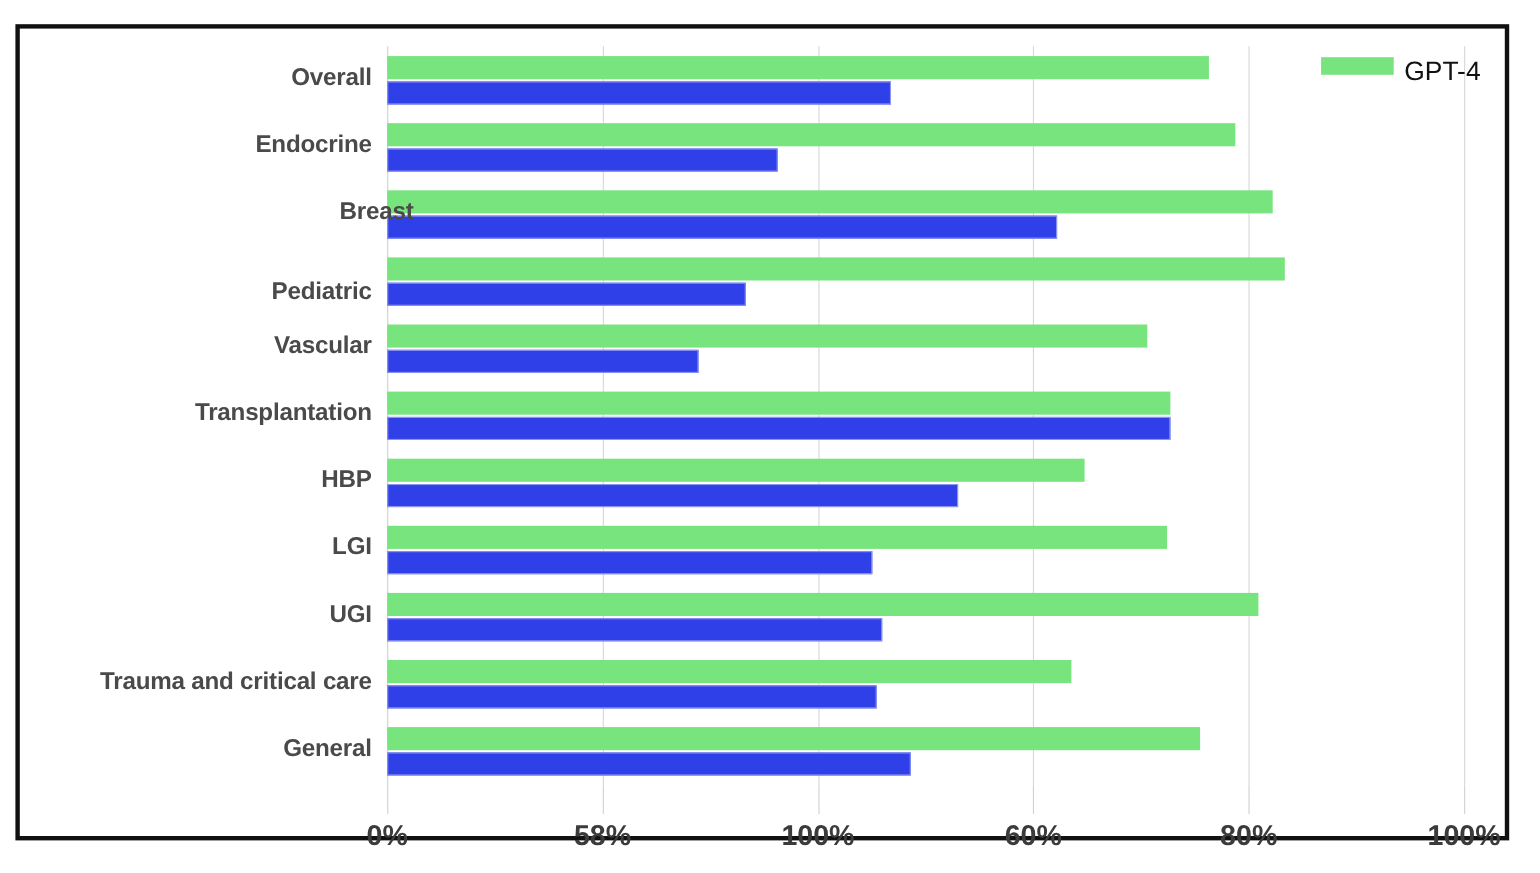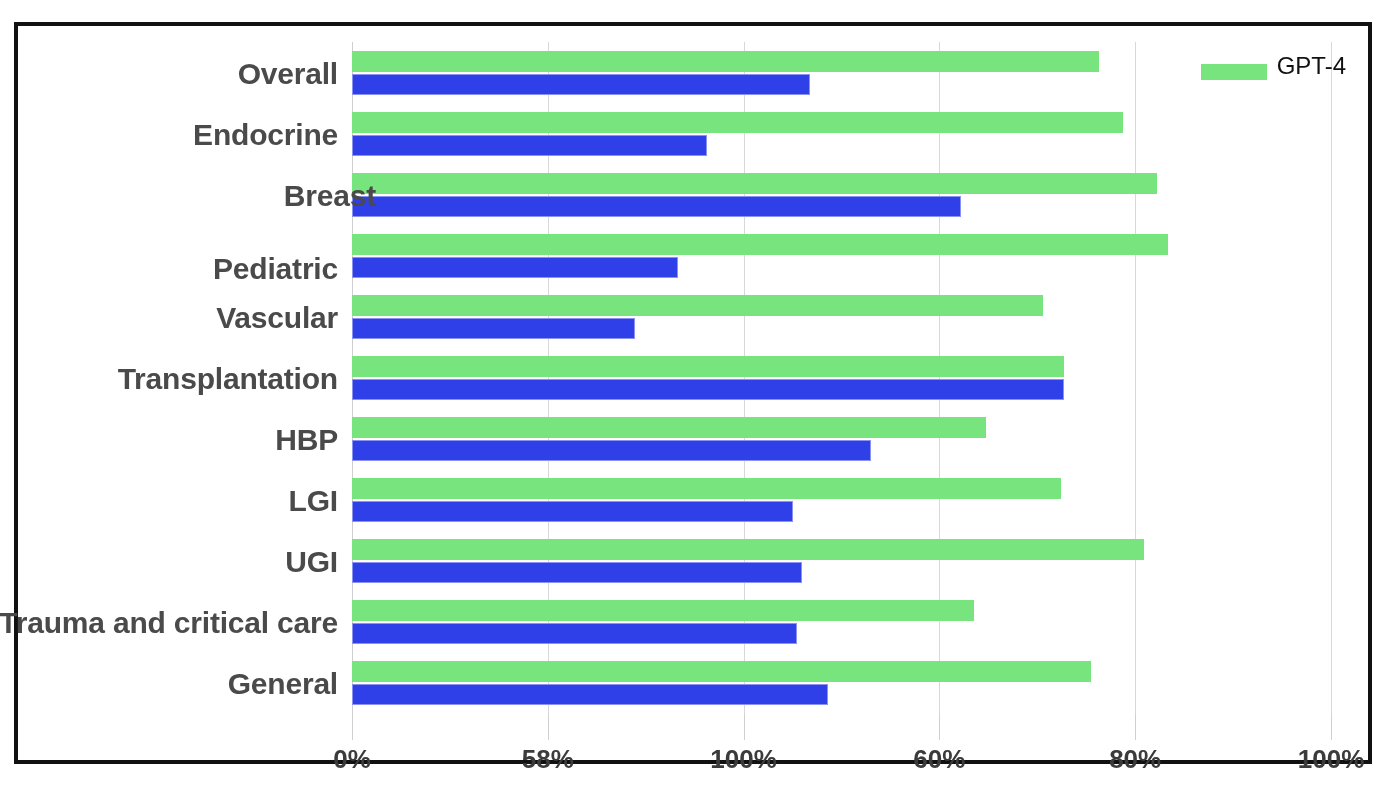--- a/index.html
+++ b/index.html
@@ -60,21 +60,21 @@
   .bar-gpt35 {
     background: #3040e8;
     border: 1px solid #8a93f2;
     box-sizing: border-box;
   }
   .cat-label {
     position: absolute;
     right: 1036px;   
     text-align: right;
     white-space: nowrap;
-    font-size: 30px;
+    font-size: 22px;
     font-weight: bold;
     color: #4a4a4a;
     letter-spacing: -0.2px;
   }
   .tick-label {
     position: absolute;
     text-align: center;
     font-size: 26px;
     font-weight: bold;
     color: #3b3b3b;
@@ -83,21 +83,21 @@
   #legend {
     position: absolute;
     right: 22px;
     top: 26px;
     display: flex;
     flex-direction: column;
     gap: 4px;
   }
   .legend-entry {
     display: flex;
-    align-items: flex-end;
+    align-items: flex-start;
     gap: 10px;
   }
   .legend-swatch {
     width: 66px;
     height: 16px;
   }
   .legend-swatch.gpt4 { background: #77e47d; }
   .legend-swatch.gpt35 { background: #3040e8; border: 1px solid #8a93f2; box-sizing: border-box; }
   .legend-text {
     font-size: 24px;

